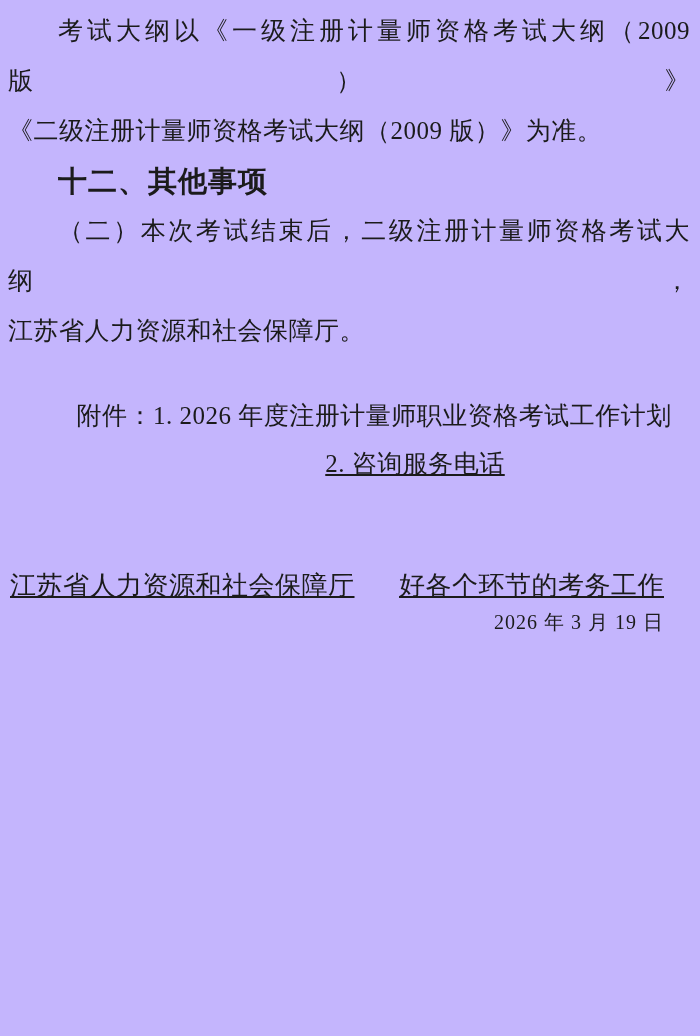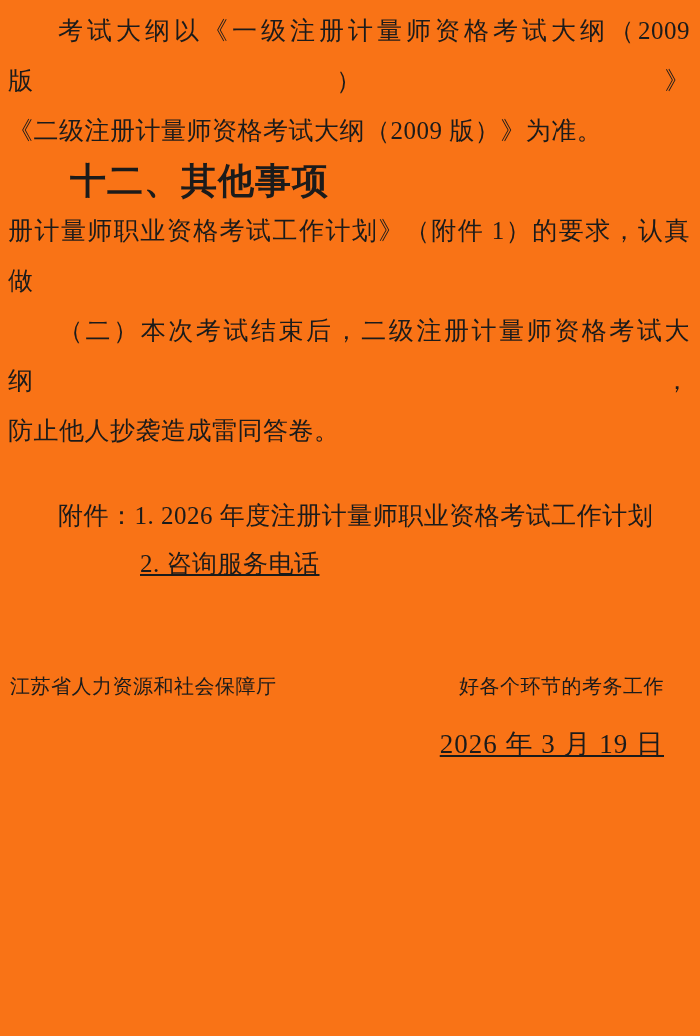--- a/index.html
+++ b/index.html
@@ -1,21 +1,21 @@
 <!DOCTYPE html>
 <html><head>
 <meta charset="utf-8">
 <style>
   * { margin: 0; padding: 0; box-sizing: border-box; }
   html, body { background: #ffffff; }
   .page {
     position: relative;
     width: 700px;
     height: 1036px;
-    background: #f97316;
+    background: #c4b5fd;
     color: #1b1b1b;
     overflow: hidden;
     padding: 6px 10px 0 8px;
     font-family: "Liberation Serif", "DejaVu Serif", serif;
   }
   .body-text { width: 100%; }
   .line {
     font-size: 25px;
     line-height: 50px;
     white-space: nowrap;
@@ -24,69 +24,68 @@
   .just {
     white-space: normal;
     text-align: justify;
     text-align-last: justify;
     text-justify: inter-character;
   }
   .indent { text-indent: 2em; }
   .heading-line {
     font-family: "Liberation Sans", "DejaVu Sans", sans-serif;
     font-weight: 700;
-    font-size: 36px;
+    font-size: 29px;
     line-height: 50px;
     text-indent: 1.72em;
     letter-spacing: 1px;
   }
   .attachments {
     margin-top: 36px;
     font-size: 25px;
     line-height: 48px;
     letter-spacing: 0.5px;
+    text-align: center;
   }
   .attach-line1 { padding-left: 50px; }
   .attach-line2 { padding-left: 132px; text-decoration: underline; }
   .signature-row {
     margin-top: 80px;
     display: flex;
     justify-content: space-between;
     align-items: center;
     padding: 0 26px 0 2px;
+    font-size: 26px;
+    line-height: 36px;
+    letter-spacing: 0.5px;
+    text-decoration: underline;
+  }
+  .date-line {
+    text-align: right;
+    padding-right: 26px;
     font-size: 20px;
     line-height: 36px;
-    letter-spacing: 0.5px;
-  }
-  .date-line {
-    margin-top: 22px;
-    text-align: right;
-    padding-right: 26px;
-    font-size: 27px;
-    line-height: 36px;
     letter-spacing: 1px;
-    text-decoration: underline;
   }
 </style>
 </head>
 <body>
 
 <div class="page">
 
   <div class="body-text">
 
     <div class="line just indent">考试大纲以《一级注册计量师资格考试大纲（2009 版）》</div>
     <div class="line">《二级注册计量师资格考试大纲（2009 版）》为准。</div>
 
     <div class="heading-line">十二、其他事项</div>
 
-    <div class="line just">册计量师职业资格考试工作计划》（附件 1）的要求，认真做</div>
 
     <div class="line just indent">（二）本次考试结束后，二级注册计量师资格考试大纲，</div>
-    <div class="line">防止他人抄袭造成雷同答卷。</div>
+    <div class="line">江苏省人力资源和社会保障厅。</div>
 
   </div>
 
   <div class="attachments">
     <div class="attach-line1">附件：1. 2026 年度注册计量师职业资格考试工作计划</div>
     <div class="attach-line2">2.  咨询服务电话</div>
   </div>
 
   <div class="signature-row">
     <span>江苏省人力资源和社会保障厅</span>

